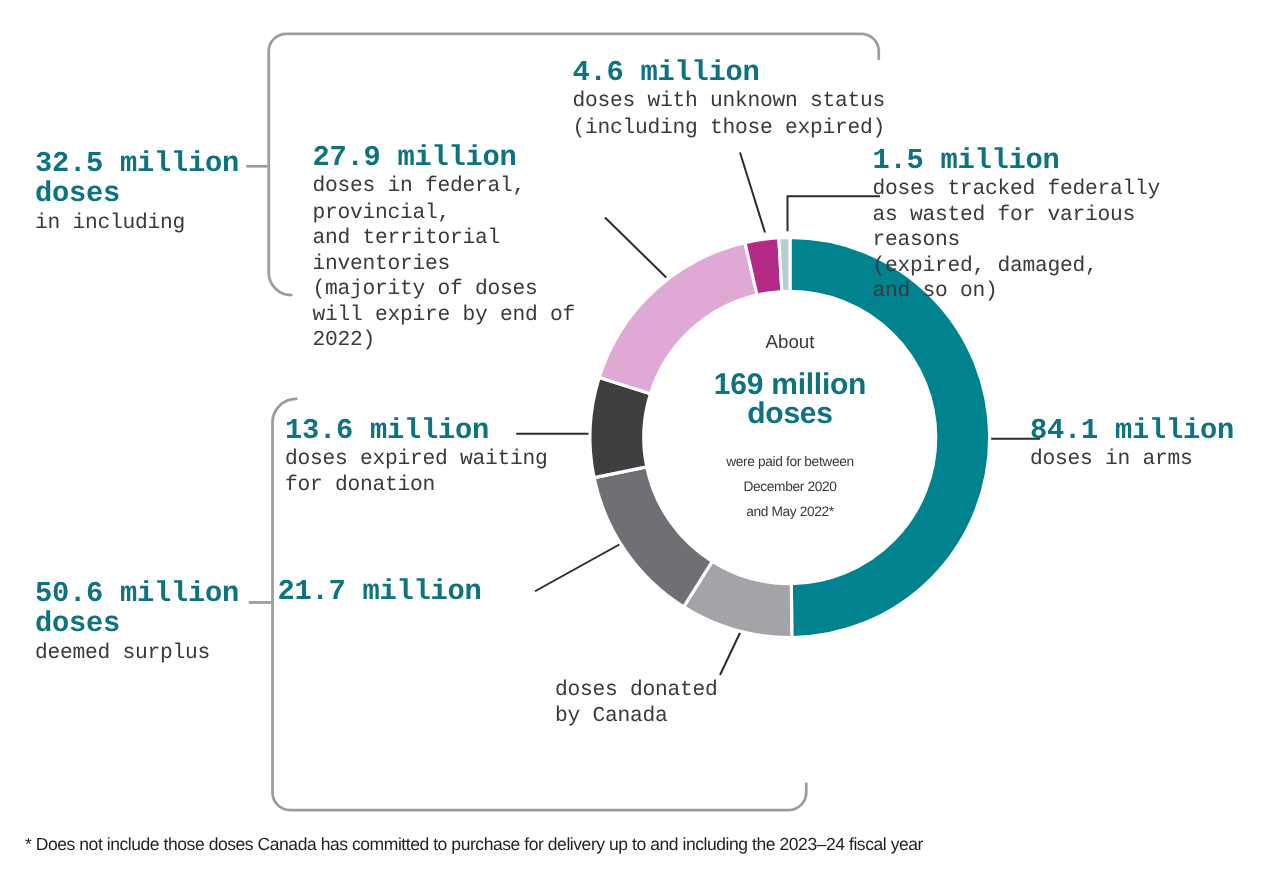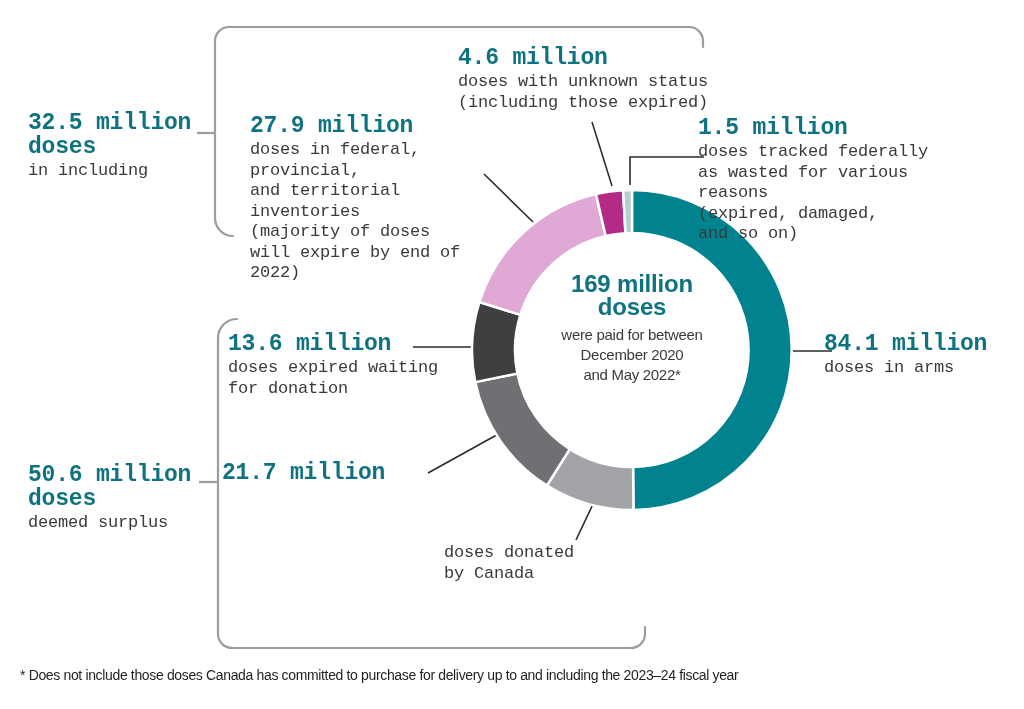--- a/index.html
+++ b/index.html
@@ -23,25 +23,25 @@
     line-height:24px;white-space:pre-line;letter-spacing:-0.2px;
   }
   .callout .desc{
     display:block;font-size:17px;color:var(--body);line-height:20.5px;
     white-space:pre-line;margin-top:2px;letter-spacing:-0.2px;
   }
   #center-text{position:absolute;z-index:3;text-align:center;}
   #center-text .about{display:block;font-size:15px;color:var(--body);line-height:18px;}
   #center-text .value{
     display:block;font-size:24px;font-weight:bold;color:var(--teal-text);
-    line-height:23px;white-space:pre-line;margin-top:7px;letter-spacing:-0.2px;
+    line-height:23px;white-space:pre-line;margin-top:13px;letter-spacing:-0.2px;
   }
   #center-text .detail{
-    display:block;font-size:15px;color:var(--body);line-height:20px;
-    white-space:pre-line;margin-top:7px;letter-spacing:-0.3px;text-align:center;
+    display:block;font-size:11px;color:var(--body);line-height:20px;
+    white-space:pre-line;margin-top:18px;letter-spacing:-0.3px;text-align:center;
   }
   #footnote{
     position:absolute;left:20px;top:666px;width:995px;z-index:3;text-align:left;
     font-size:14px;color:var(--footnote);letter-spacing:-0.35px;line-height:19px;
   }
 </style>
 </head>
 <body>
 
 <div id="stage">
@@ -82,28 +82,29 @@
       </path>
       <path d="M 133.96 14.11 A 160 160 0 0 1 161.07 10.25 L 163.47 53.18 A 117 117 0 0 0 143.65 56.01 Z" fill="#b32b87" stroke="#ffffff" stroke-width="2.5" stroke-linejoin="round">
         <title>doses with unknown status (including those expired): 4.6 million</title>
       </path>
       <path d="M 161.07 10.25 A 160 160 0 0 1 170.00 10.00 L 170.00 53.00 A 117 117 0 0 0 163.47 53.18 Z" fill="#b7cdd2" stroke="#ffffff" stroke-width="2.5" stroke-linejoin="round">
         <title>doses tracked federally as wasted for various reasons: 1.5 million</title>
       </path>
     </svg>
 
   <div id="center-text" style="left:512px;top:265px;width:240px;">
+    <span class="about">About</span>
     <span class="value">169 million
 doses</span>
     <span class="detail">were paid for between
 December 2020
 and May 2022*</span>
   </div>
 
-  <div class="callout" style="left:28px;top:111px;width:185px;">
+  <div class="callout" style="left:28px;top:119px;width:185px;">
     <span class="value">32.5 million
 doses</span>
     <span class="desc">in including</span>
   </div>
 
   <div class="callout" style="left:250px;top:114px;width:252px;">
     <span class="value">27.9 million</span>
     <span class="desc">doses in federal, provincial,
 and territorial inventories
 (majority of doses

